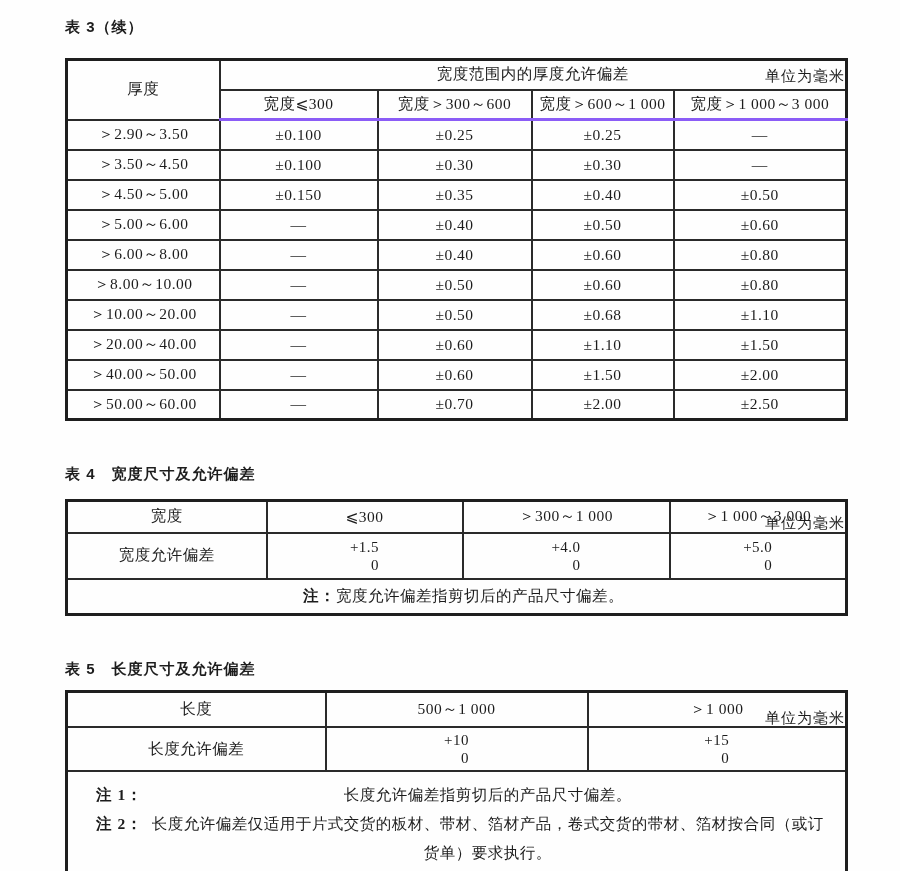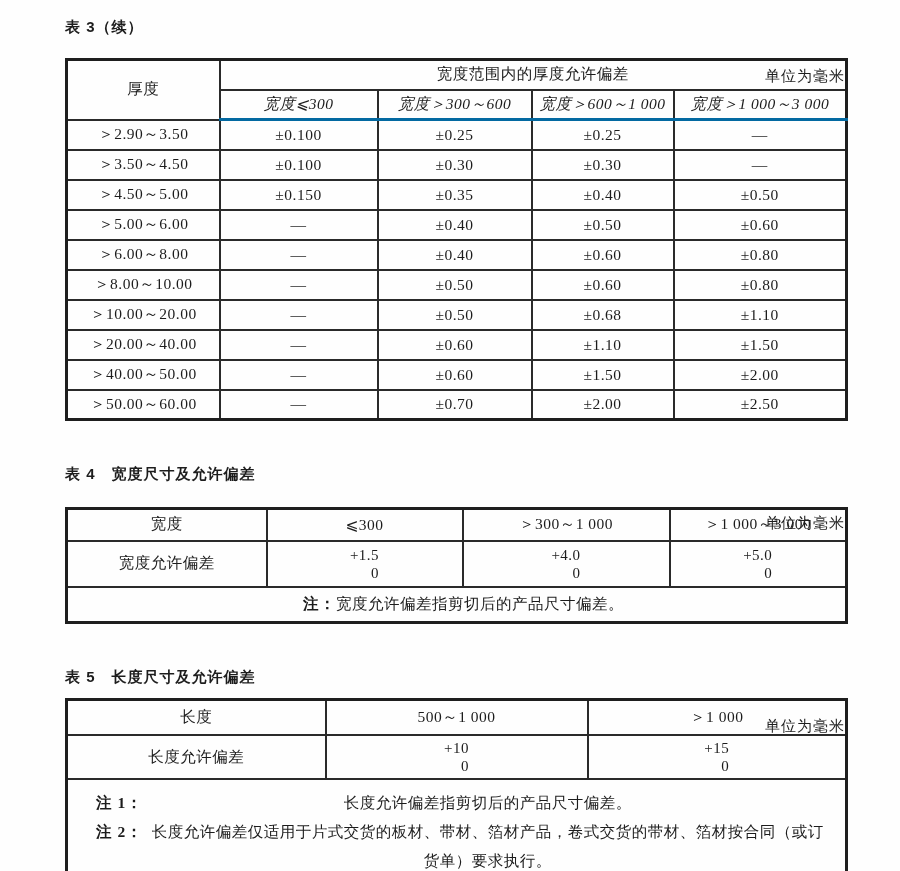--- a/index.html
+++ b/index.html
@@ -32,23 +32,23 @@
   }
   td {
     border:2px solid #2a2a2a;
     text-align:center; vertical-align:middle;
     font-size:15.5px; color:#1c1c1c;
     padding:0; letter-spacing:0.5px;
     overflow:hidden;
   }
   .t3 { margin-top:18px; }
   .t3 tr { height:30px; }
-  .t3 .hdr-bottom td { border-bottom:3px solid #0369a1;font-style:italic; }
-
-  .t4 { margin-top:20px; }
+  .t3 .hdr-bottom td { border-bottom:3px solid #8b5cf6; }
+
+  .t4 { margin-top:12px; }
   .t5 { margin-top:8px; }
 
   .tol { display:inline-block; text-align:right; }
   .tol div { line-height:18px; font-size:15px; letter-spacing:0.5px; }
 
   .note-cell {
     text-align:center; padding:6px 14px 6px 28px;
     font-size:15.5px;
   }
   .note-label {

